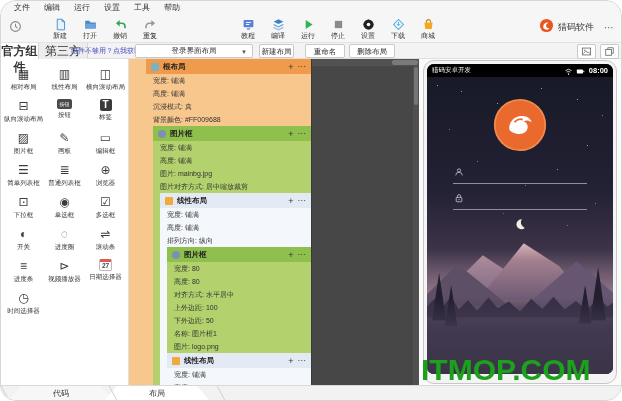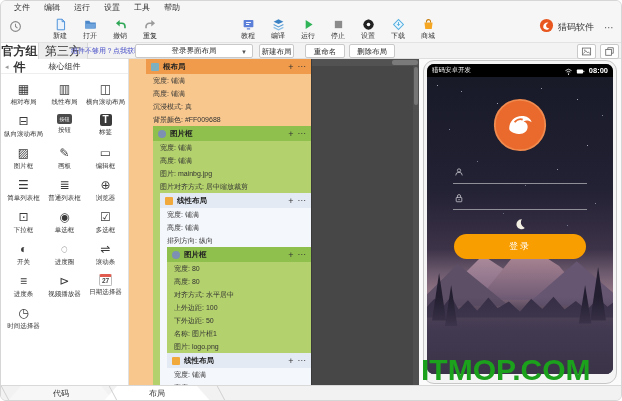--- a/index.html
+++ b/index.html
@@ -1,18 +1,18 @@
 <!DOCTYPE html>
 <html><head>
 <meta charset="utf-8">
 <style>
   * { margin:0; padding:0; box-sizing:border-box; }
   html,body { background:#ffffff; }
   body { font-family:"Liberation Sans","DejaVu Sans",sans-serif; width:622px; height:401px; overflow:hidden; }
-  .window { position:relative; width:622px; height:401px; background:#f6f6f6; border:1px solid #d6d6d6; border-radius:6px; overflow:hidden; }
+  .window { position:relative; width:622px; height:401px; background:#f6f6f6; border:1px solid #d6d6d6; border-radius:16px; overflow:hidden; }
 
   
   .menubar { height:13px; display:flex; align-items:center; padding-left:6px; background:#f6f6f6; }
   .menu-item { font-size:8px; color:#333; padding:0 7px; cursor:default; }
 
   
   .toolbar { position:relative; height:28px; background:#f6f6f6; }
   .tb-cluster { position:absolute; top:0; display:flex; align-items:flex-start; }
   .tool { width:30px; display:flex; flex-direction:column; align-items:center; gap:1px; }
   .tool svg { width:13px; height:13px; }
@@ -255,24 +255,20 @@
         <svg viewBox="0 0 16 16">
           <rect x="2.5" y="5" width="8.5" height="8.5" fill="#fff" stroke="#666" stroke-width="1.2"></rect>
           <path d="M5.5 5V2.5h8v8H11" fill="none" stroke="#666" stroke-width="1.2"></path>
         </svg>
       </div>
   </div>
 
   <div class="main">
 
     <div class="sidebar">
-      <div class="sidebar-hd">
-        <span class="collapse">◂</span>
-        <span>核心组件</span>
-      </div>
       <div class="cmp-grid" id="cmpGrid">
           <div class="cmp-cell">
             <div class="cmp-ico">▦</div>
             <div class="cmp-label">相对布局</div>
           </div>
           <div class="cmp-cell">
             <div class="cmp-ico">▥</div>
             <div class="cmp-label">线性布局</div>
           </div>
           <div class="cmp-cell">
@@ -479,21 +475,20 @@
           <div class="field field-lock">
               <span id="lockIco"><svg viewBox="0 0 16 16">
                   <rect x="3.5" y="7" width="9" height="7" rx="1" fill="none" stroke="#cfcfd6" stroke-width="1.2"></rect>
                   <path d="M5.5 7V5a2.5 2.5 0 0 1 5 0v2" fill="none" stroke="#cfcfd6" stroke-width="1.2"></path>
                   <circle cx="8" cy="10.5" r="1" fill="#cfcfd6"></circle>
                 </svg></span>
             </div>
           <div class="moon" id="moonIco"><svg viewBox="0 0 16 16">
                 <path d="M10.5 1.8a6.6 6.6 0 1 0 3.9 11.4A7.6 7.6 0 0 1 10.5 1.8z" fill="#f3eee2"></path>
               </svg></div>
-          <div class="login-btn">登录</div>
         </div>
       </div>
     </div>
   </div>
 
   <div class="bottombar">
     <div class="code-tab" style="left:6px; width:108px;">代码</div>
     <div class="code-tab active" style="left:102px; width:108px;">布局</div>
     <div class="tab-sep" style="left:4px;"></div>
     <div class="tab-sep" style="left:112px;"></div>

